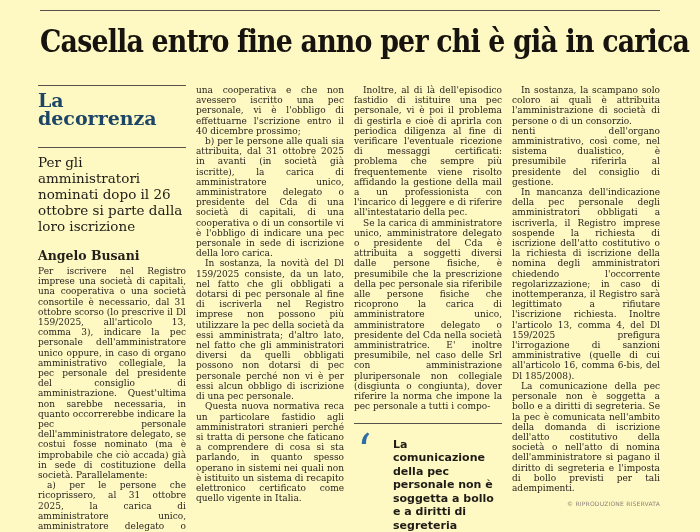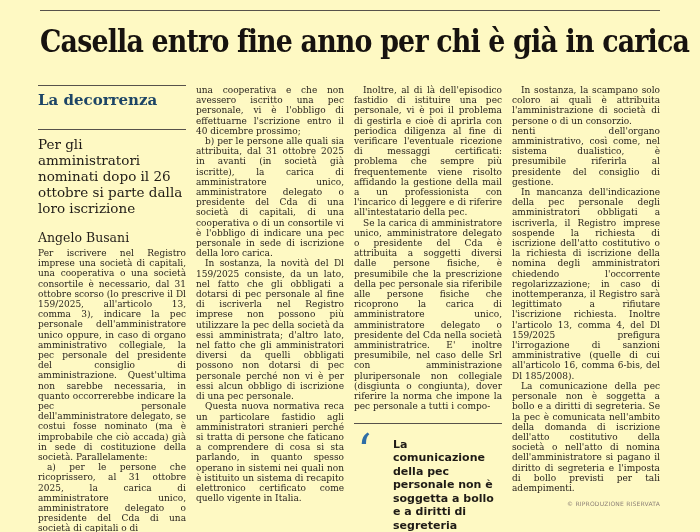--- a/index.html
+++ b/index.html
@@ -28,34 +28,34 @@
     display:flex;
     gap:10px;
     margin:23px 38px 0 38px;
   }
   .col{width:148px;min-width:148px;}
   
   .kicker-rule{border-top:1px solid #57524b;height:0;}
   .kicker{
     margin-top:5px;
     font-weight:bold;
-    font-size:15px;
+    font-size:19px;
     line-height:18px;
     color:#1d4566;
   }
   .stand-rule{margin-top:20px;border-top:1px solid #57524b;height:0;}
   .standfirst{
     margin:6px 0 0 0;
     font-size:13.5px;
     line-height:16px;
     color:#1f1b16;
   }
   .byline{
     margin:15px 0 0 0;
-    font-weight:normal;
+    font-weight:bold;
     font-size:12.5px;
     line-height:14px;
   }
   
   p.body{
     margin:0;
     font-size:9px;
     line-height:10.2px;
     text-align:justify;
     color:#241f1a;

